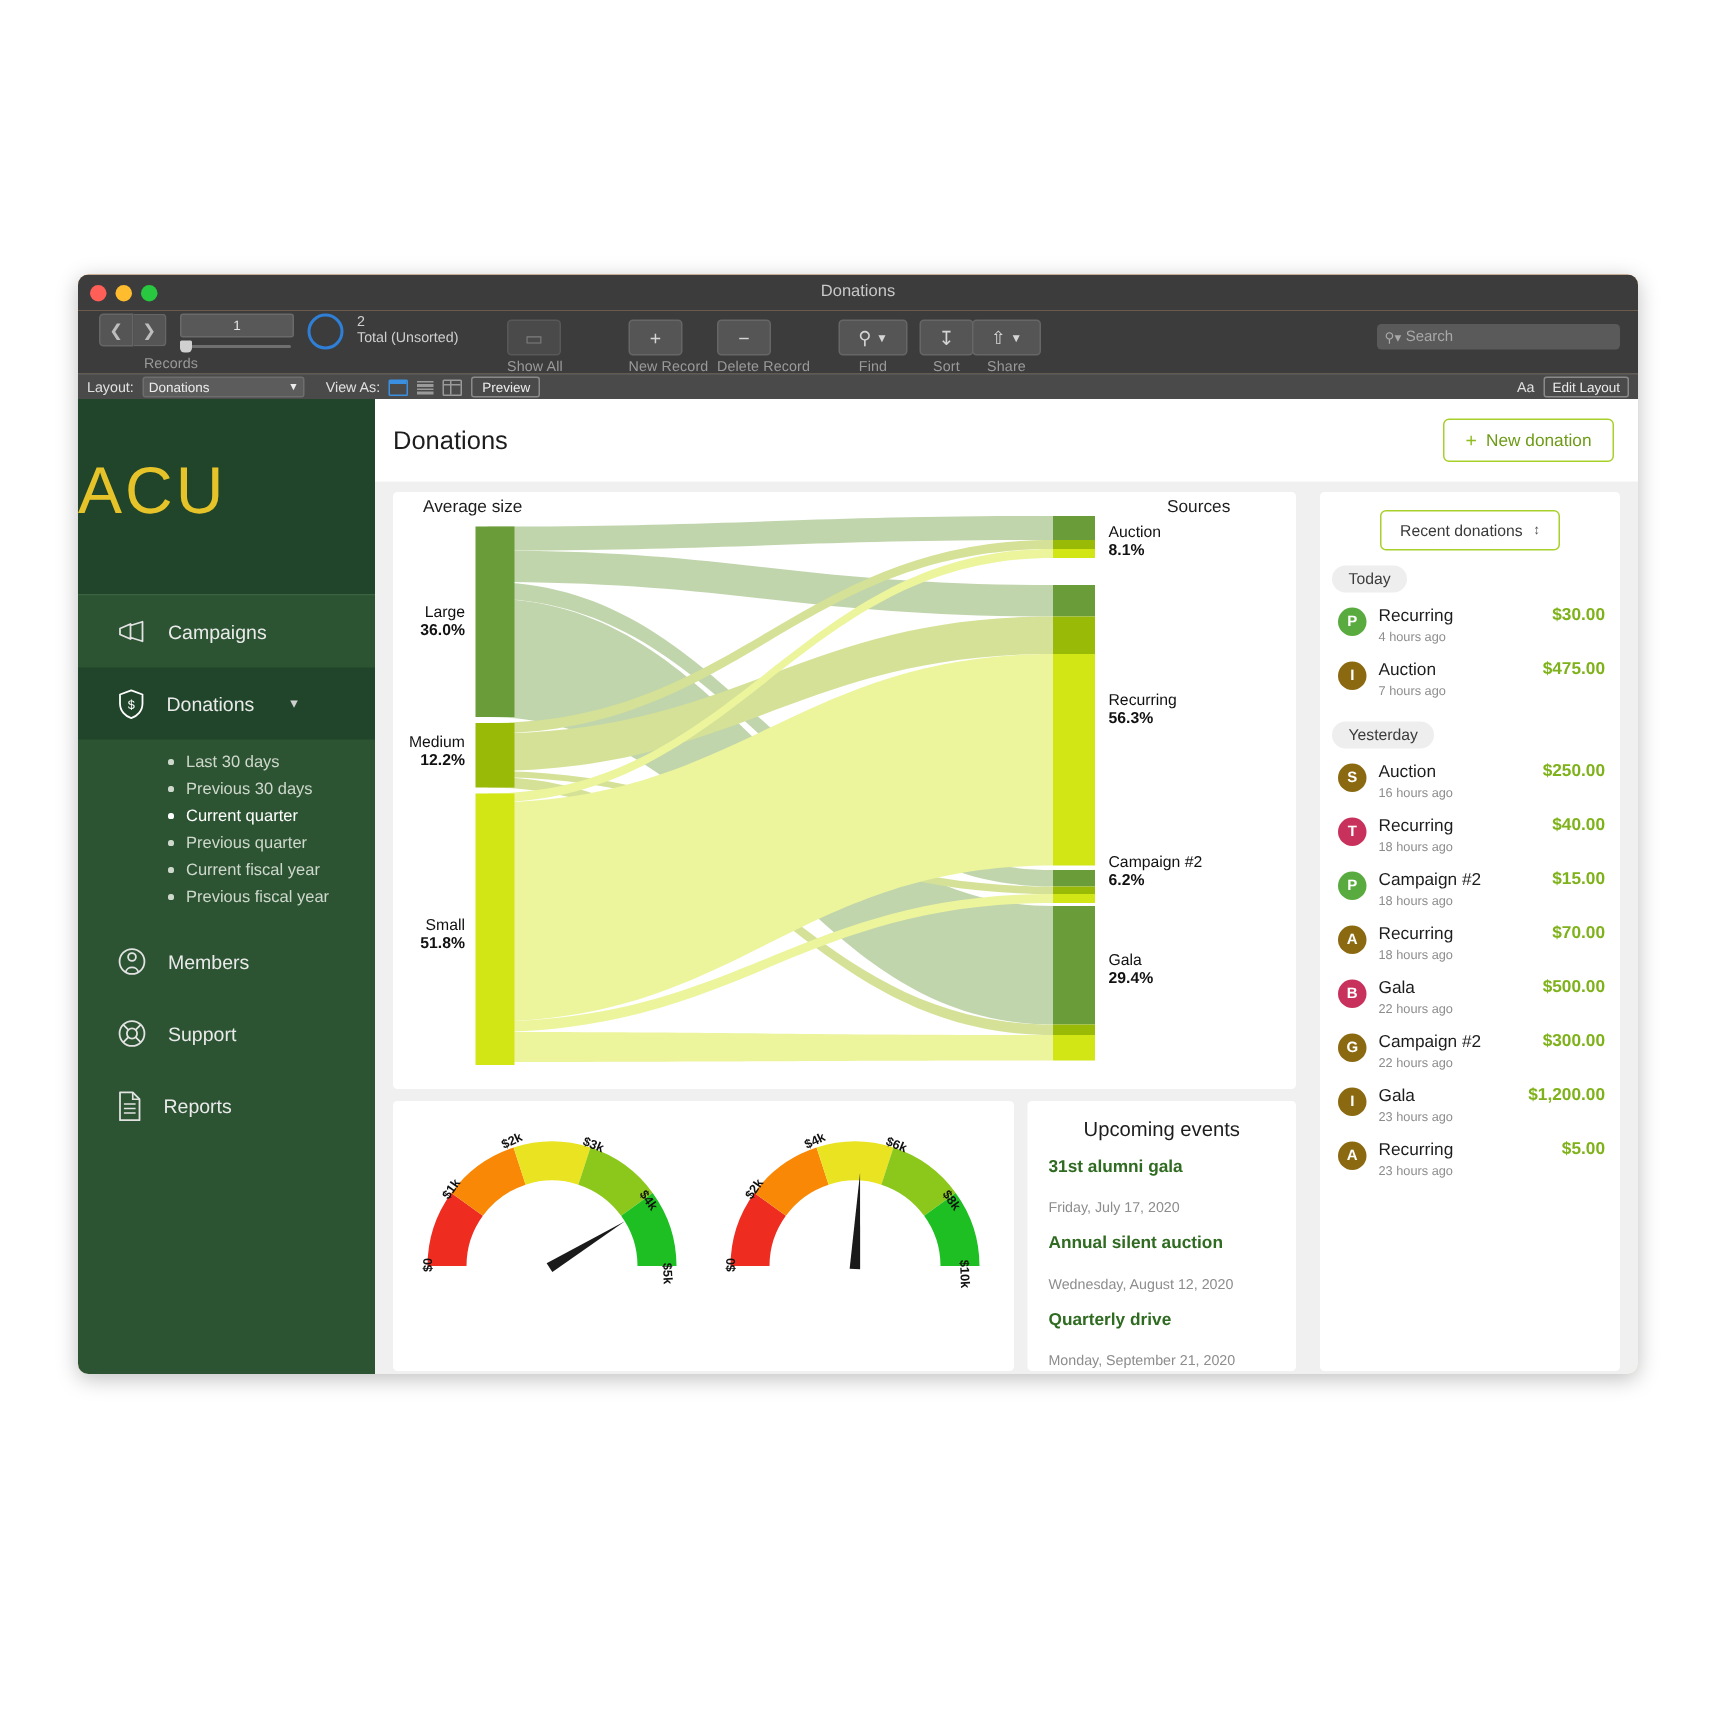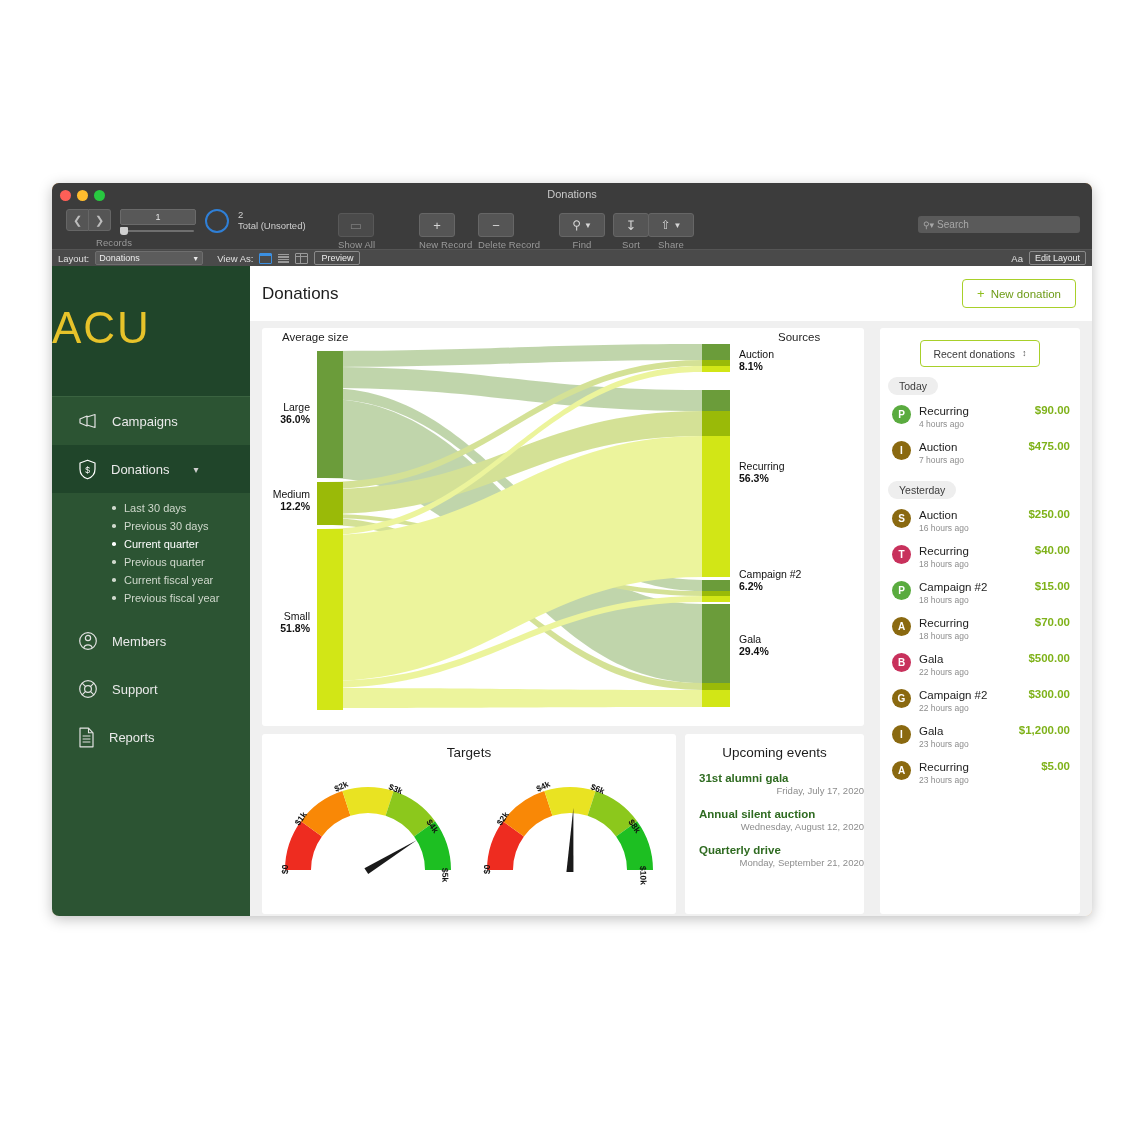--- a/index.html
+++ b/index.html
@@ -117,21 +117,21 @@
   
   .targets{position:absolute;left:0;top:406px;width:414px;height:180px;}
   .cardtitle{text-align:center;font-size:13.5px;color:#1d1d1d;padding-top:11px;}
   .gauges{display:flex;justify-content:center;gap:6px;margin-top:2px;}
   .gtick{font-size:8.5px;fill:#111;font-weight:bold;}
 
   
   .upcoming{position:absolute;left:423px;top:406px;width:179px;height:180px;}
   .evt{padding:0 0 0 14px;margin-top:12px;}
   .evt-name{color:#2f6b21;font-size:11.5px;font-weight:bold;}
-  .evt-date{color:#8d8d8d;font-size:9.5px;margin-top:1px;text-align:right;}
+  .evt-date{color:#8d8d8d;font-size:9.5px;margin-top:16px;}
 
   
   .recent{position:absolute;right:0;top:0;width:200px;height:586px;overflow:hidden;}
   .selwrap{display:flex;justify-content:center;padding-top:12px;}
   .rsel{height:25px;padding:0 12px;border:1.5px solid #a8d02a;border-radius:4px;background:#fff;
         color:#3a3a3a;font-size:10.5px;display:flex;align-items:center;gap:7px;}
   .rsel .arrows{font-size:9px;color:#555;line-height:9px;}
   .daychip{display:inline-block;background:#eeeeee;border-radius:9px;padding:3px 11px;font-size:10.5px;
            color:#3c3c3c;margin:10px 0 4px 8px;}
   .drow{display:flex;align-items:flex-start;padding:5px 10px 5px 12px;gap:8px;}
@@ -403,21 +403,20 @@
             <text class="sk-lbl" x="477" y="142">Recurring</text>
             <text class="sk-val" x="477" y="154">56.3%</text>
             <text class="sk-lbl" x="477" y="250">Campaign #2</text>
             <text class="sk-val" x="477" y="262">6.2%</text>
             <text class="sk-lbl" x="477" y="315">Gala</text>
             <text class="sk-val" x="477" y="327">29.4%</text>
           </svg>
         </div>
 
         <div class="card targets">
-          <div class="cardtitle">Targets</div>
           <div class="gauges">
 
             <svg width="196" height="130" viewBox="0 0 196 130">
               <g transform="translate(98,108)" fill="none" stroke-width="26">
                 <path d="M-70,0 A70,70 0 0 1 -56.6,-41.1" stroke="#ee2c20"></path>
                 <path d="M-56.6,-41.1 A70,70 0 0 1 -21.6,-66.6" stroke="#f98806"></path>
                 <path d="M-21.6,-66.6 A70,70 0 0 1 21.6,-66.6" stroke="#e9e322"></path>
                 <path d="M21.6,-66.6 A70,70 0 0 1 56.6,-41.1" stroke="#8cc81c"></path>
                 <path d="M56.6,-41.1 A70,70 0 0 1 70,0" stroke="#1dbf22"></path>
               </g>
@@ -482,21 +481,21 @@
           </div>
 
           <div class="daychip">Today</div>
 
           <div class="drow">
             <div class="avatar" style="background:#5aab3f">P</div>
             <div class="dmid">
               <div class="dsrc">Recurring</div>
               <div class="dago">4 hours ago</div>
             </div>
-            <div class="damt">$90.00</div>
+            <div class="damt">$30.00</div>
           </div>
 
           <div class="drow">
             <div class="avatar" style="background:#8a6910">I</div>
             <div class="dmid">
               <div class="dsrc">Auction</div>
               <div class="dago">7 hours ago</div>
             </div>
             <div class="damt">$475.00</div>
           </div>

